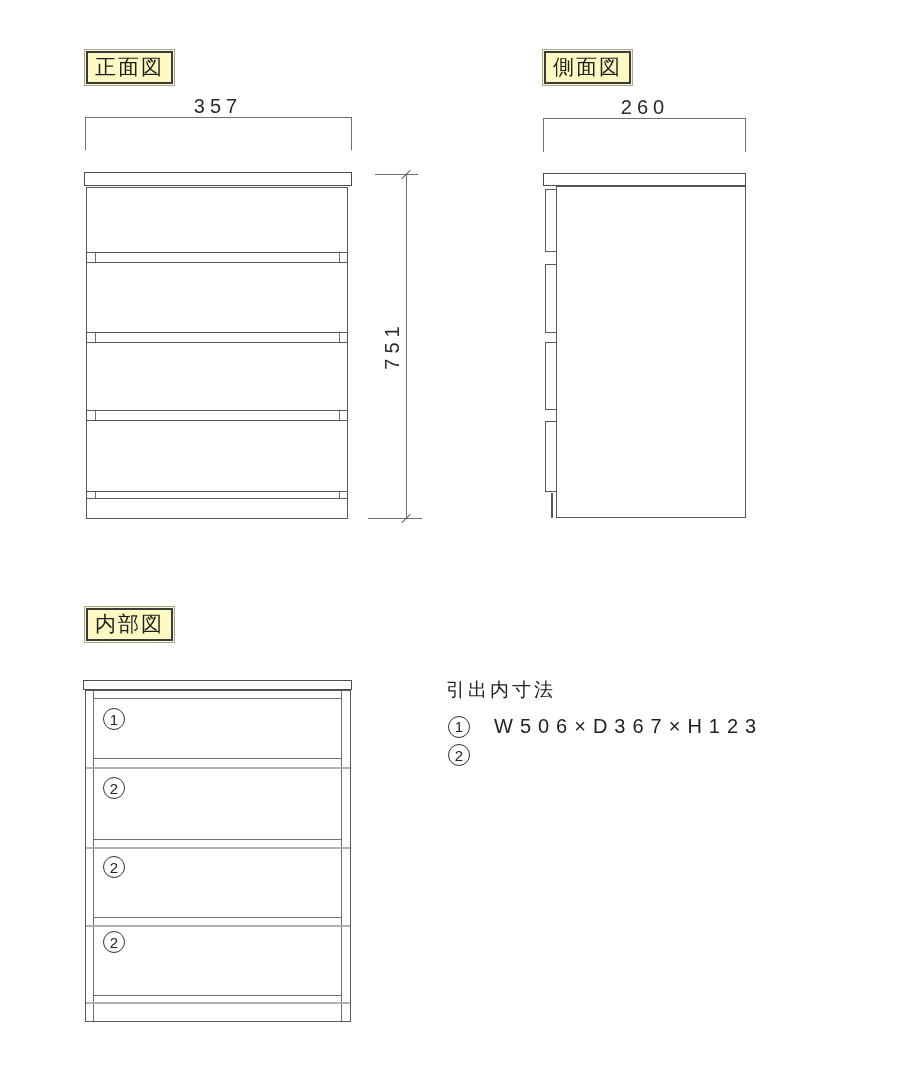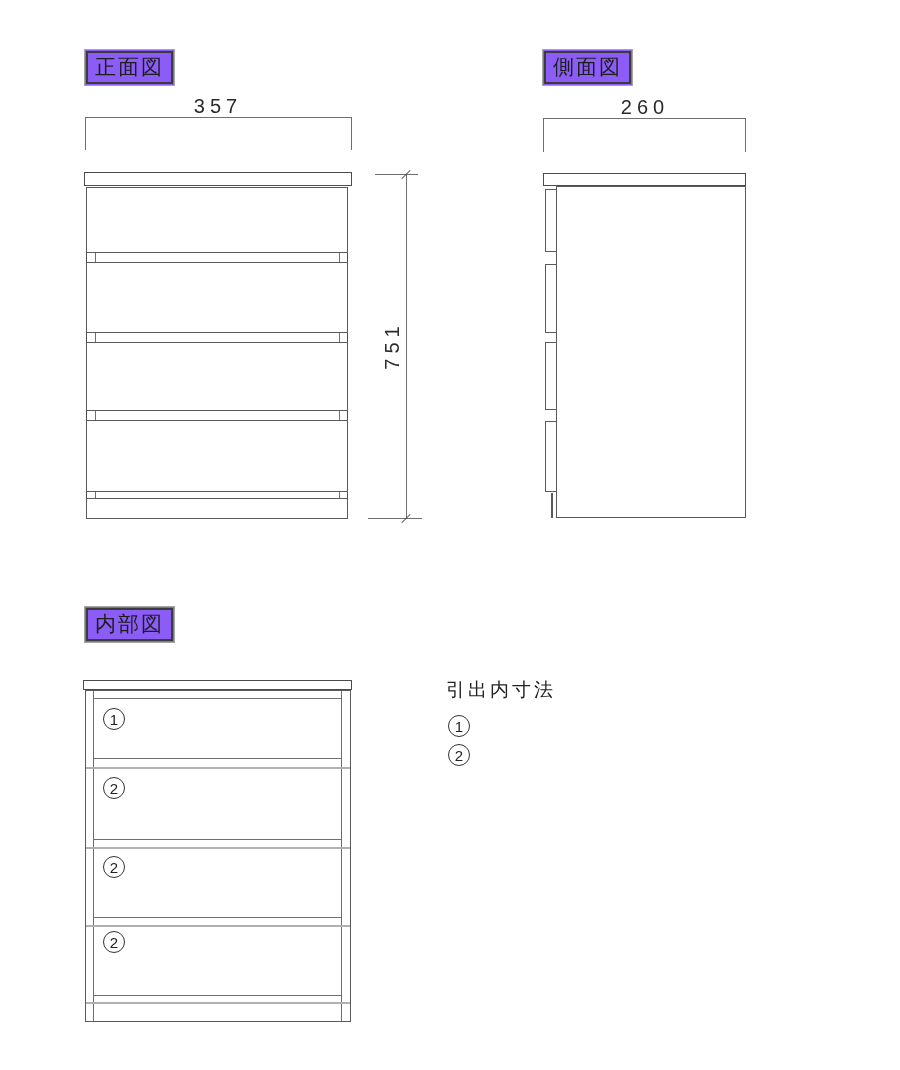--- a/index.html
+++ b/index.html
@@ -11,21 +11,21 @@
     --txt:#2a2a2a;
   }
   html,body{margin:0;padding:0;background:#fff;}
   body{font-family:"Liberation Sans","DejaVu Sans",sans-serif;color:var(--txt);}
   .canvas{position:relative;width:900px;height:1070px;background:#ffffff;overflow:hidden;}
   .rect{position:absolute;background:#fff;border:1px solid var(--mid);box-sizing:border-box;}
   .rect.dark{border-color:var(--dark);}
   .hl{position:absolute;height:1px;background:var(--line);}
   .vl{position:absolute;width:1px;background:var(--line);}
   .hl.thick{height:2px;background:var(--shelf);}
-  .labelbox{position:absolute;border:1px solid var(--light);background:#8b5cf6;padding:1px;box-sizing:border-box;}
+  .labelbox{position:absolute;border:1px solid var(--light);background:#fef9c3;padding:1px;box-sizing:border-box;}
   .labelbox .in{border:2px solid #3b3b3b;padding:2px 7px 3px 7px;font-size:21px;letter-spacing:2px;color:#1d1d1d;white-space:nowrap;line-height:1.15;}
   .dimtext{position:absolute;font-size:20px;letter-spacing:5px;color:var(--txt);text-align:center;white-space:nowrap;}
   .dimtext.vert{transform:rotate(-90deg);transform-origin:center center;}
   .gap{position:absolute;box-sizing:border-box;border-left:1px solid var(--dark);border-right:1px solid var(--dark);background:#fff;}
   .gap .tick{position:absolute;top:0;bottom:0;width:1px;background:var(--line);}
   .slash{position:absolute;width:12px;height:1px;background:var(--dark);transform:rotate(-45deg);}
   .circ{position:absolute;box-sizing:border-box;width:22px;height:22px;border:1.5px solid #333;border-radius:50%;display:flex;align-items:center;justify-content:center;font-size:15px;color:#222;background:transparent;}
   .spec-row{position:absolute;display:flex;align-items:center;}
   .spec-row .circ{position:static;flex:none;}
   .spec-row .spec-text{margin-left:24px;font-size:20px;letter-spacing:7px;color:#222;white-space:nowrap;}
@@ -123,20 +123,21 @@
   <div class="circ" style="left:103px;top:931px;">
       <span>2</span>
     </div>
 
   <div class="spec-heading" style="left:446px;top:677px;">引出内寸法</div>
 
   <div class="spec-row" style="left:448px;top:715px;">
     <div class="circ">
         <span>1</span>
       </div>
+    <div class="spec-text">W506×D367×H123</div>
   </div>
   <div class="spec-row" style="left:448px;top:744px;">
     <div class="circ">
         <span>2</span>
       </div>
   </div>
 
 </div>
 
 </body></html>

